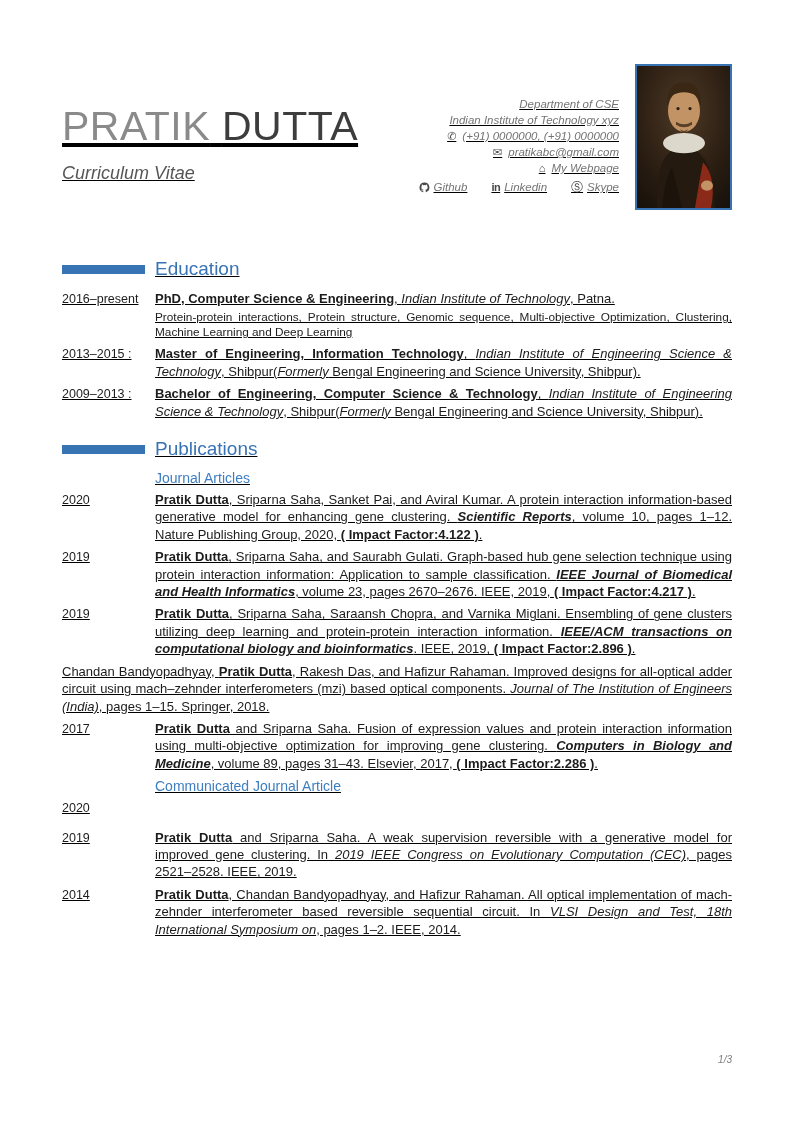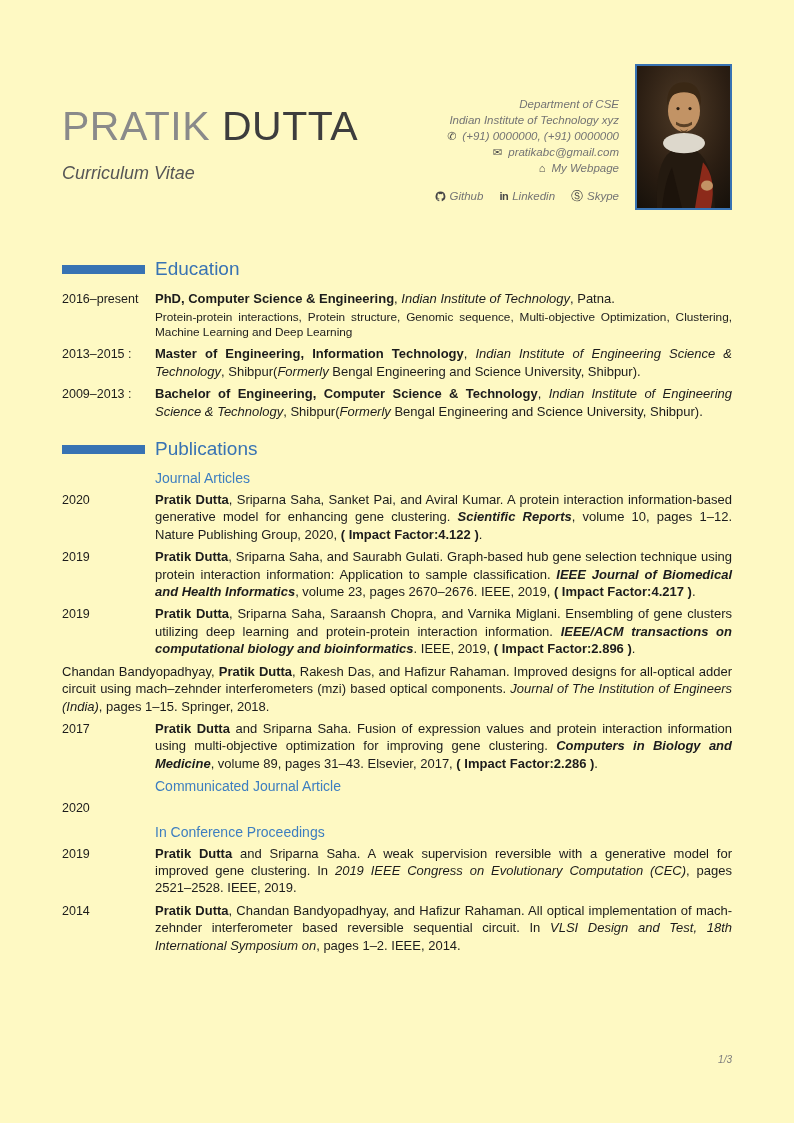--- a/index.html
+++ b/index.html
@@ -1,30 +1,30 @@
 <!DOCTYPE html>
 <html><head>
 <meta charset="utf-8">
 <style>
   * { margin:0; padding:0; box-sizing:border-box; }
   html,body { background:#e8e8e8; }
   body { font-family:"Liberation Sans","DejaVu Sans",sans-serif; }
-  .page { position:relative; width:794px; height:1123px; margin:0 auto; background:#fef9c3; overflow:hidden; }
+  .page { position:relative; width:794px; height:1123px; margin:0 auto; background:#ffffff; overflow:hidden;text-decoration:underline; }
 
   
   .header { display:flex; padding:64px 62px 0 62px; align-items:flex-start; }
   .name-block { flex:1; margin-top:42px; }
   .name { font-size:41px; color:#8a8a8a; letter-spacing:.5px; white-space:nowrap; line-height:1; }
   .name .last { color:#3d3d3d; }
   .cv-subtitle { font-style:italic; font-size:18px; color:#565656; margin-top:16px; }
 
   .contact { text-align:right; font-style:italic; color:#747474; font-size:11.5px; line-height:16px; margin-top:32px; margin-right:16px; white-space:nowrap; }
   .contact .icon { font-style:normal; color:#4d4d4d; margin-right:4px; font-size:11px; }
   .c-line { display:flex; justify-content:flex-end; align-items:center; gap:2px; }
-  .social { display:flex; justify-content:flex-end; align-items:center; gap:16px; margin-top:12px;text-align:right; }
+  .social { display:flex; justify-content:flex-end; align-items:center; gap:24px; margin-top:3px;text-align:right; }
   .social-item { display:inline-flex; align-items:center; gap:4px; cursor:pointer; }
   .li-glyph { font-style:normal; font-weight:bold; color:#474747; font-size:11px; letter-spacing:-.5px; }
   .sk-glyph { font-style:normal; color:#474747; font-size:12px; }
   .link { cursor:pointer; }
 
   .photo-frame { width:97px; height:146px; border:2px solid #3873b3; flex:none; }
   .photo-frame svg { display:block; width:100%; height:100%; }
 
   
   .main { padding:0 62px; }
@@ -182,21 +182,20 @@
           </div>
           <div class="row subsec-row">
             <div class="hint"></div>
             <h3 class="subsec-title">Communicated Journal Article</h3>
           </div>
           <div class="row">
             <div class="hint">2020</div>
           </div>
           <div class="row subsec-row">
             <div class="hint"></div>
-            <h3 class="subsec-title">In Conference Proceedings</h3>
           </div>
           <div class="row">
             <div class="hint">2019</div>
             <div class="content"><span class="s-b">Pratik Dutta</span><span> and Sriparna Saha. A weak supervision reversible with a generative model for improved gene clustering. In </span><span class="s-i">2019 IEEE Congress on Evolutionary Computation (CEC)</span><span>, pages 2521–2528. IEEE, 2019.</span></div>
           </div>
           <div class="row">
             <div class="hint">2014</div>
             <div class="content"><span class="s-b">Pratik Dutta</span><span>, Chandan Bandyopadhyay, and Hafizur Rahaman. All optical implementation of mach-zehnder interferometer based reversible sequential circuit. In </span><span class="s-i">VLSI Design and Test, 18th International Symposium on</span><span>, pages 1–2. IEEE, 2014.</span></div>
           </div>
         </div>

